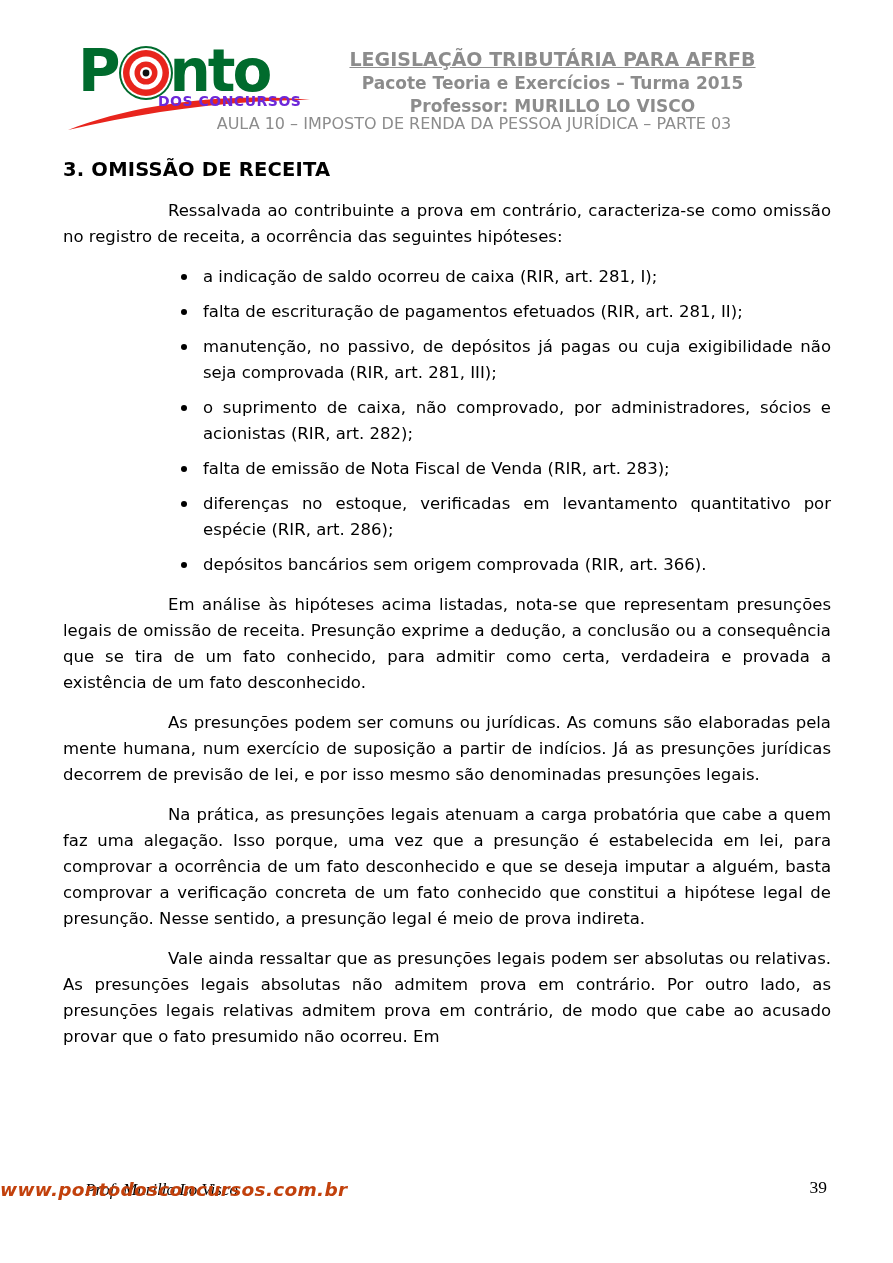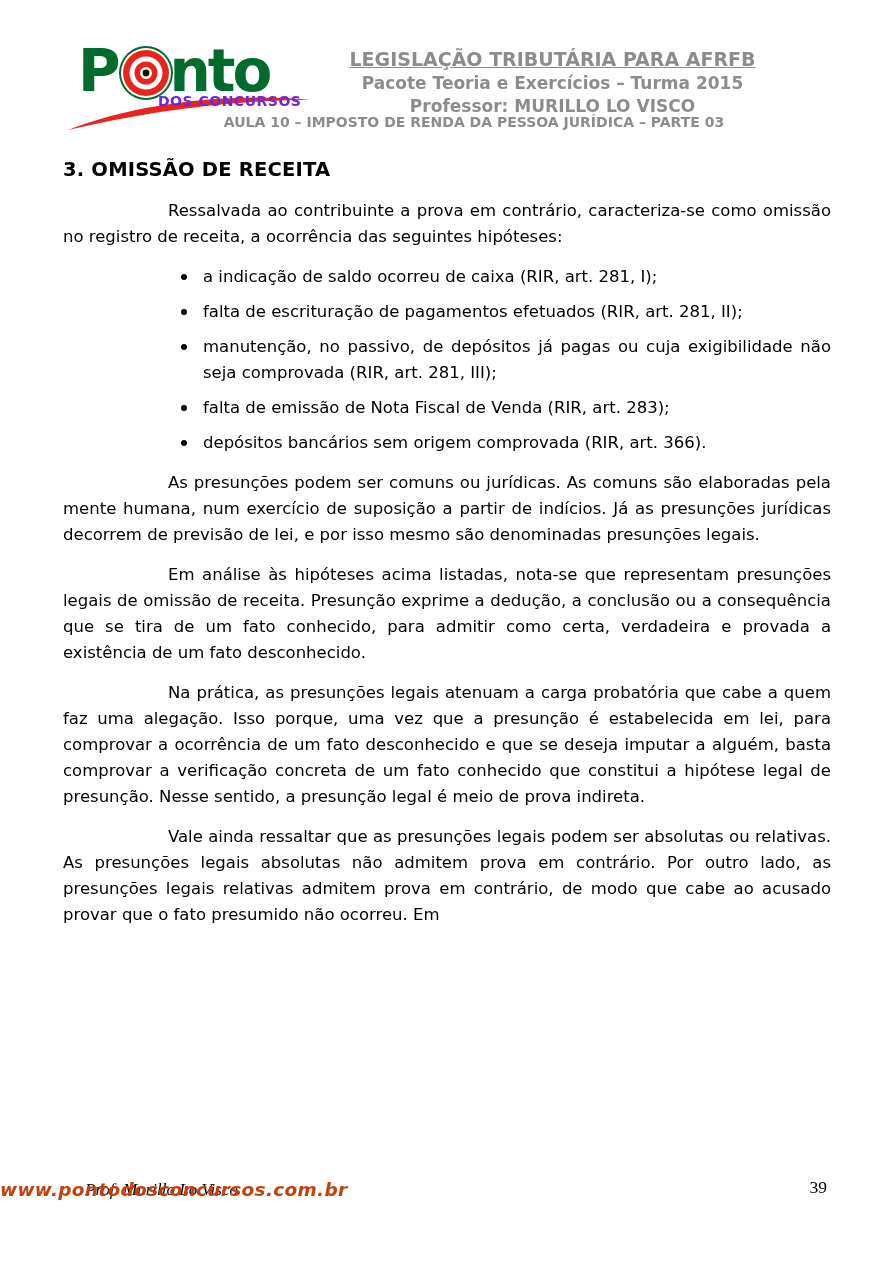--- a/index.html
+++ b/index.html
@@ -72,22 +72,22 @@
   }
   .hl-course  { font-size: 19px; margin-bottom: 3px; white-space: nowrap; text-decoration: underline; }
   .hl-package { font-size: 17px; margin-bottom: 3px; white-space: nowrap; }
   .hl-prof    { font-size: 17px; white-space: nowrap; }
   .hl-lesson {
     position: absolute;
     left: 55px;
     right: 0;
     top: 114px;
     text-align: center;
-    font-size: 14px;
-    font-weight: bold;
+    font-size: 16px;
+    font-weight: normal;
     color: #8c8c8c;
     white-space: nowrap;
   }
 
   
   .content {
     position: absolute;
     left: 63px;
     top: 158px;
     width: 768px;
@@ -198,26 +198,28 @@
 
   <main class="content">
     <h1 class="section-title">3. OMISSÃO DE RECEITA</h1>
 
     <p class="para">Ressalvada ao contribuinte a prova em contrário, caracteriza-se como omissão no registro de receita, a ocorrência das seguintes hipóteses:</p>
 
     <ul class="hypo-list">
       <li>a indicação de saldo ocorreu de caixa (RIR, art. 281, I);</li>
       <li>falta de escrituração de pagamentos efetuados (RIR, art. 281, II);</li>
       <li>manutenção, no passivo, de depósitos já pagas ou cuja exigibilidade não seja comprovada (RIR, art. 281, III);</li>
+      <li>o suprimento de caixa, não comprovado, por administradores, sócios e acionistas (RIR, art. 282);</li>
       <li>falta de emissão de Nota Fiscal de Venda (RIR, art. 283);</li>
+      <li>diferenças no estoque, verificadas em levantamento quantitativo por espécie (RIR, art. 286);</li>
       <li>depósitos bancários sem origem comprovada (RIR, art. 366).</li>
     </ul>
 
+    <p class="para">Em análise às hipóteses acima listadas, nota-se que representam presunções legais de omissão de receita. Presunção exprime a dedução, a conclusão ou a consequência que se tira de um fato conhecido, para admitir como certa, verdadeira e provada a existência de um fato desconhecido.</p>
     <p class="para">As presunções podem ser comuns ou jurídicas. As comuns são elaboradas pela mente humana, num exercício de suposição a partir de indícios. Já as presunções jurídicas decorrem de previsão de lei, e por isso mesmo são denominadas presunções legais.</p>
-    <p class="para">Em análise às hipóteses acima listadas, nota-se que representam presunções legais de omissão de receita. Presunção exprime a dedução, a conclusão ou a consequência que se tira de um fato conhecido, para admitir como certa, verdadeira e provada a existência de um fato desconhecido.</p>
     <p class="para">Na prática, as presunções legais atenuam a carga probatória que cabe a quem faz uma alegação. Isso porque, uma vez que a presunção é estabelecida em lei, para comprovar a ocorrência de um fato desconhecido e que se deseja imputar a alguém, basta comprovar a verificação concreta de um fato conhecido que constitui a hipótese legal de presunção. Nesse sentido, a presunção legal é meio de prova indireta.</p>
     <p class="para">Vale ainda ressaltar que as presunções legais podem ser absolutas ou relativas. As presunções legais absolutas não admitem prova em contrário. Por outro lado, as presunções legais relativas admitem prova em contrário, de modo que cabe ao acusado provar que o fato presumido não ocorreu. Em</p>
   </main>
 
   <footer>
     <span class="footer-author">Prof. Murillo Lo Visco</span>
     <span class="footer-site">www.pontodosconcursos.com.br</span>
     <span class="footer-page">39</span>
   </footer>
 

